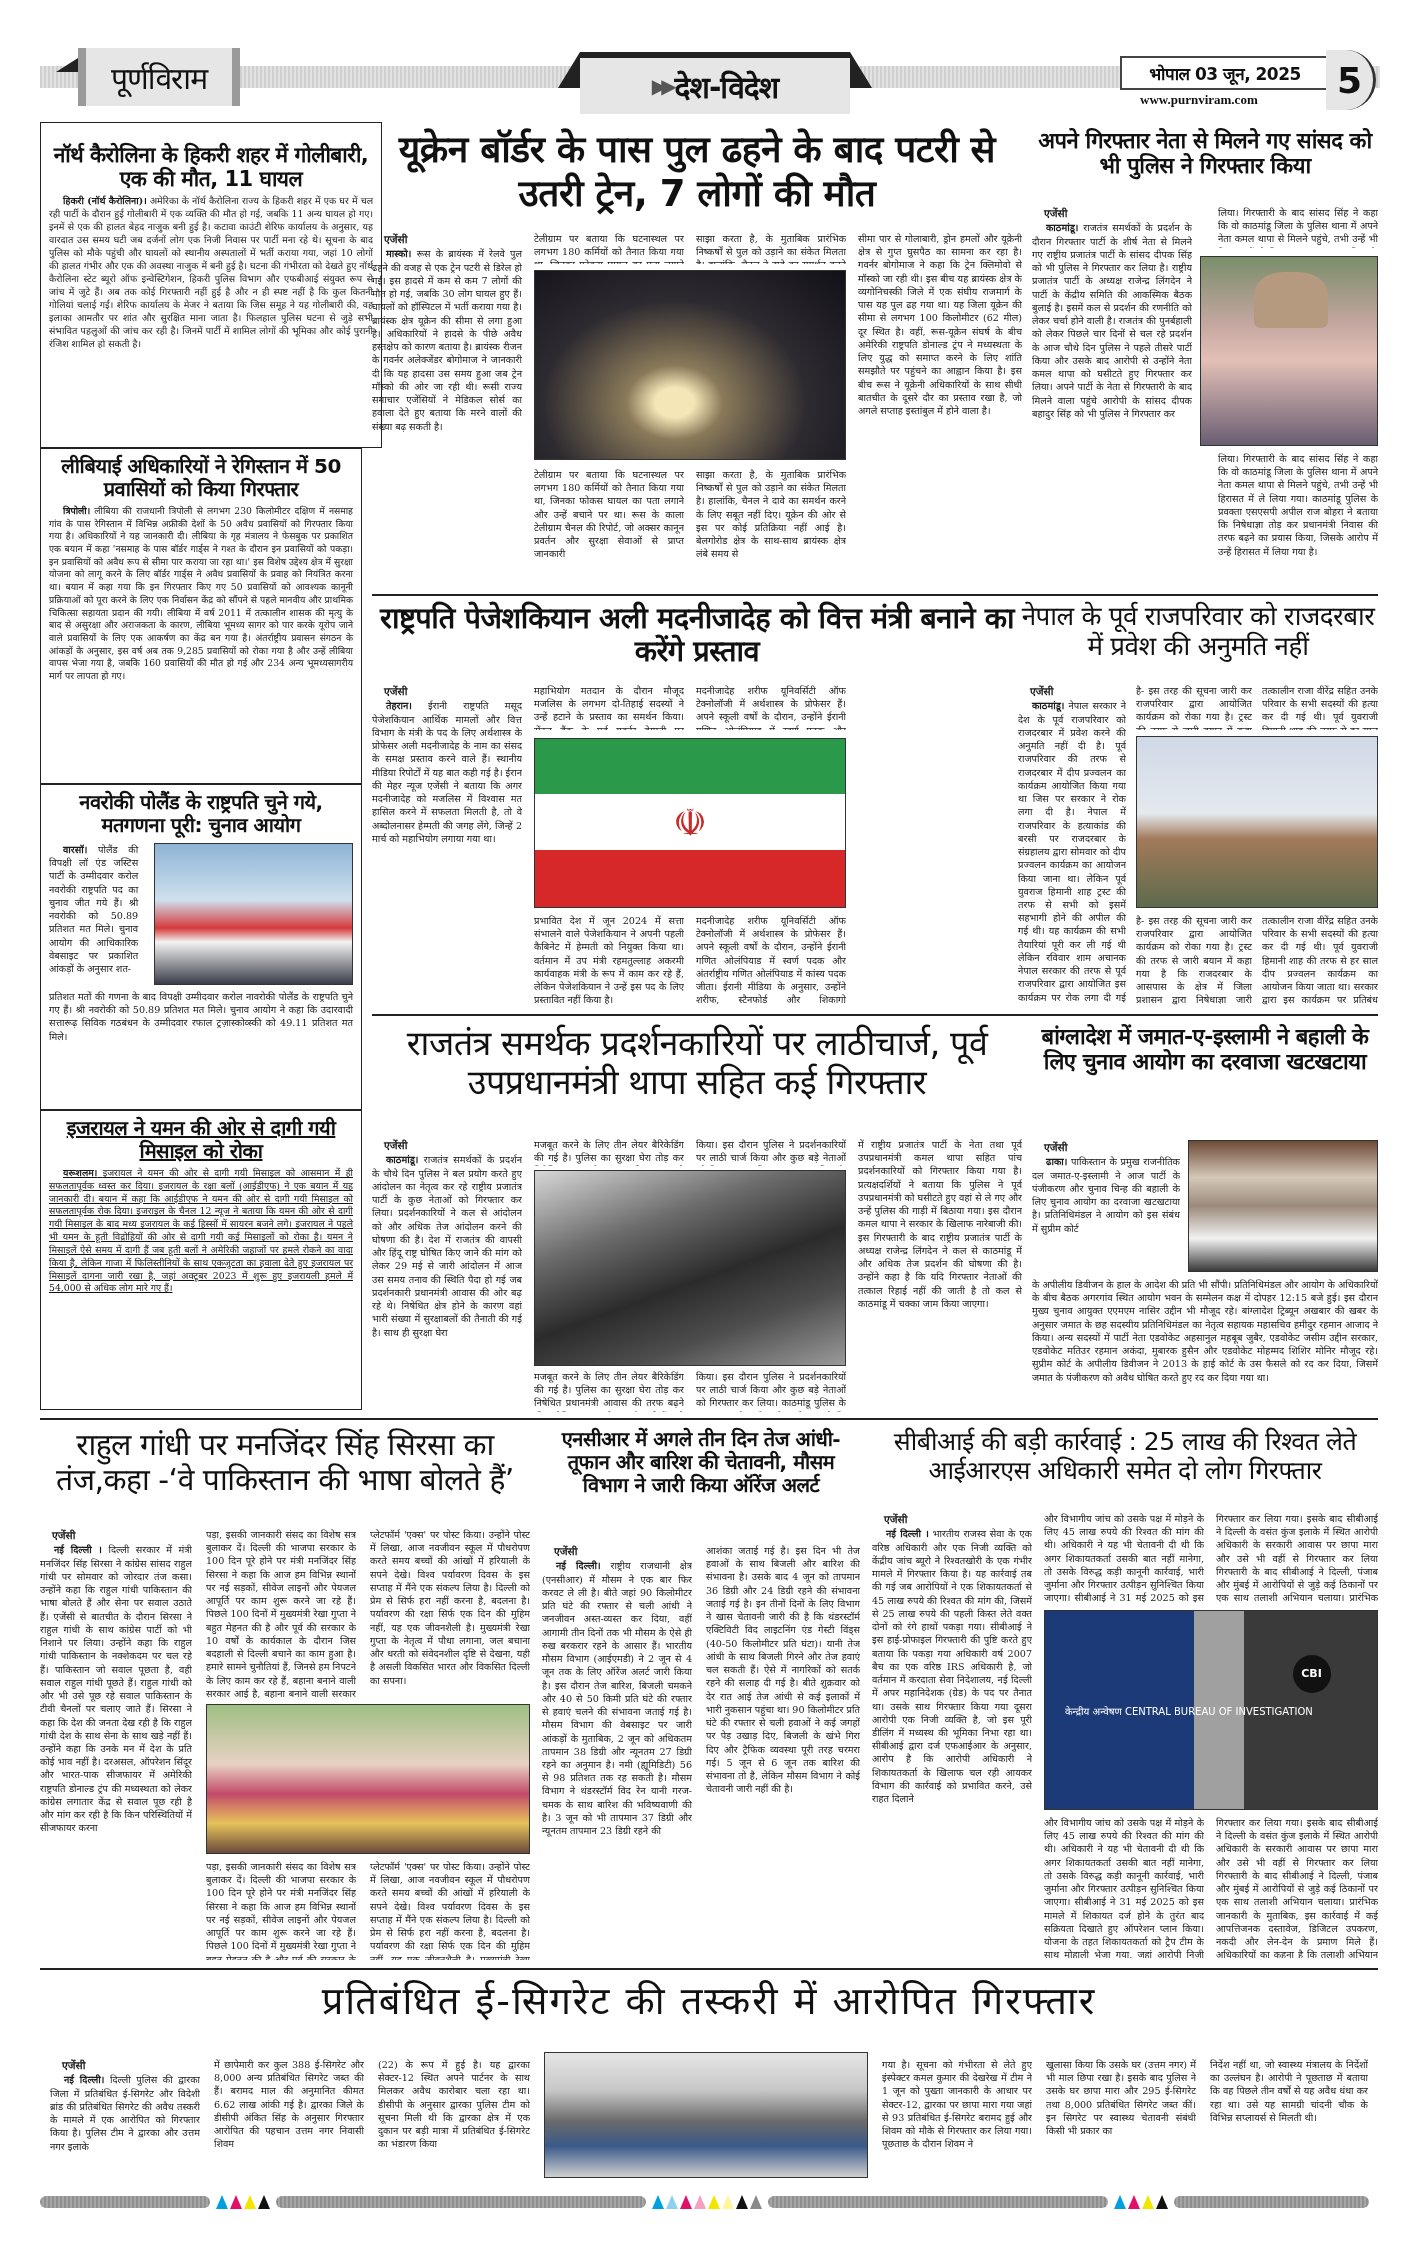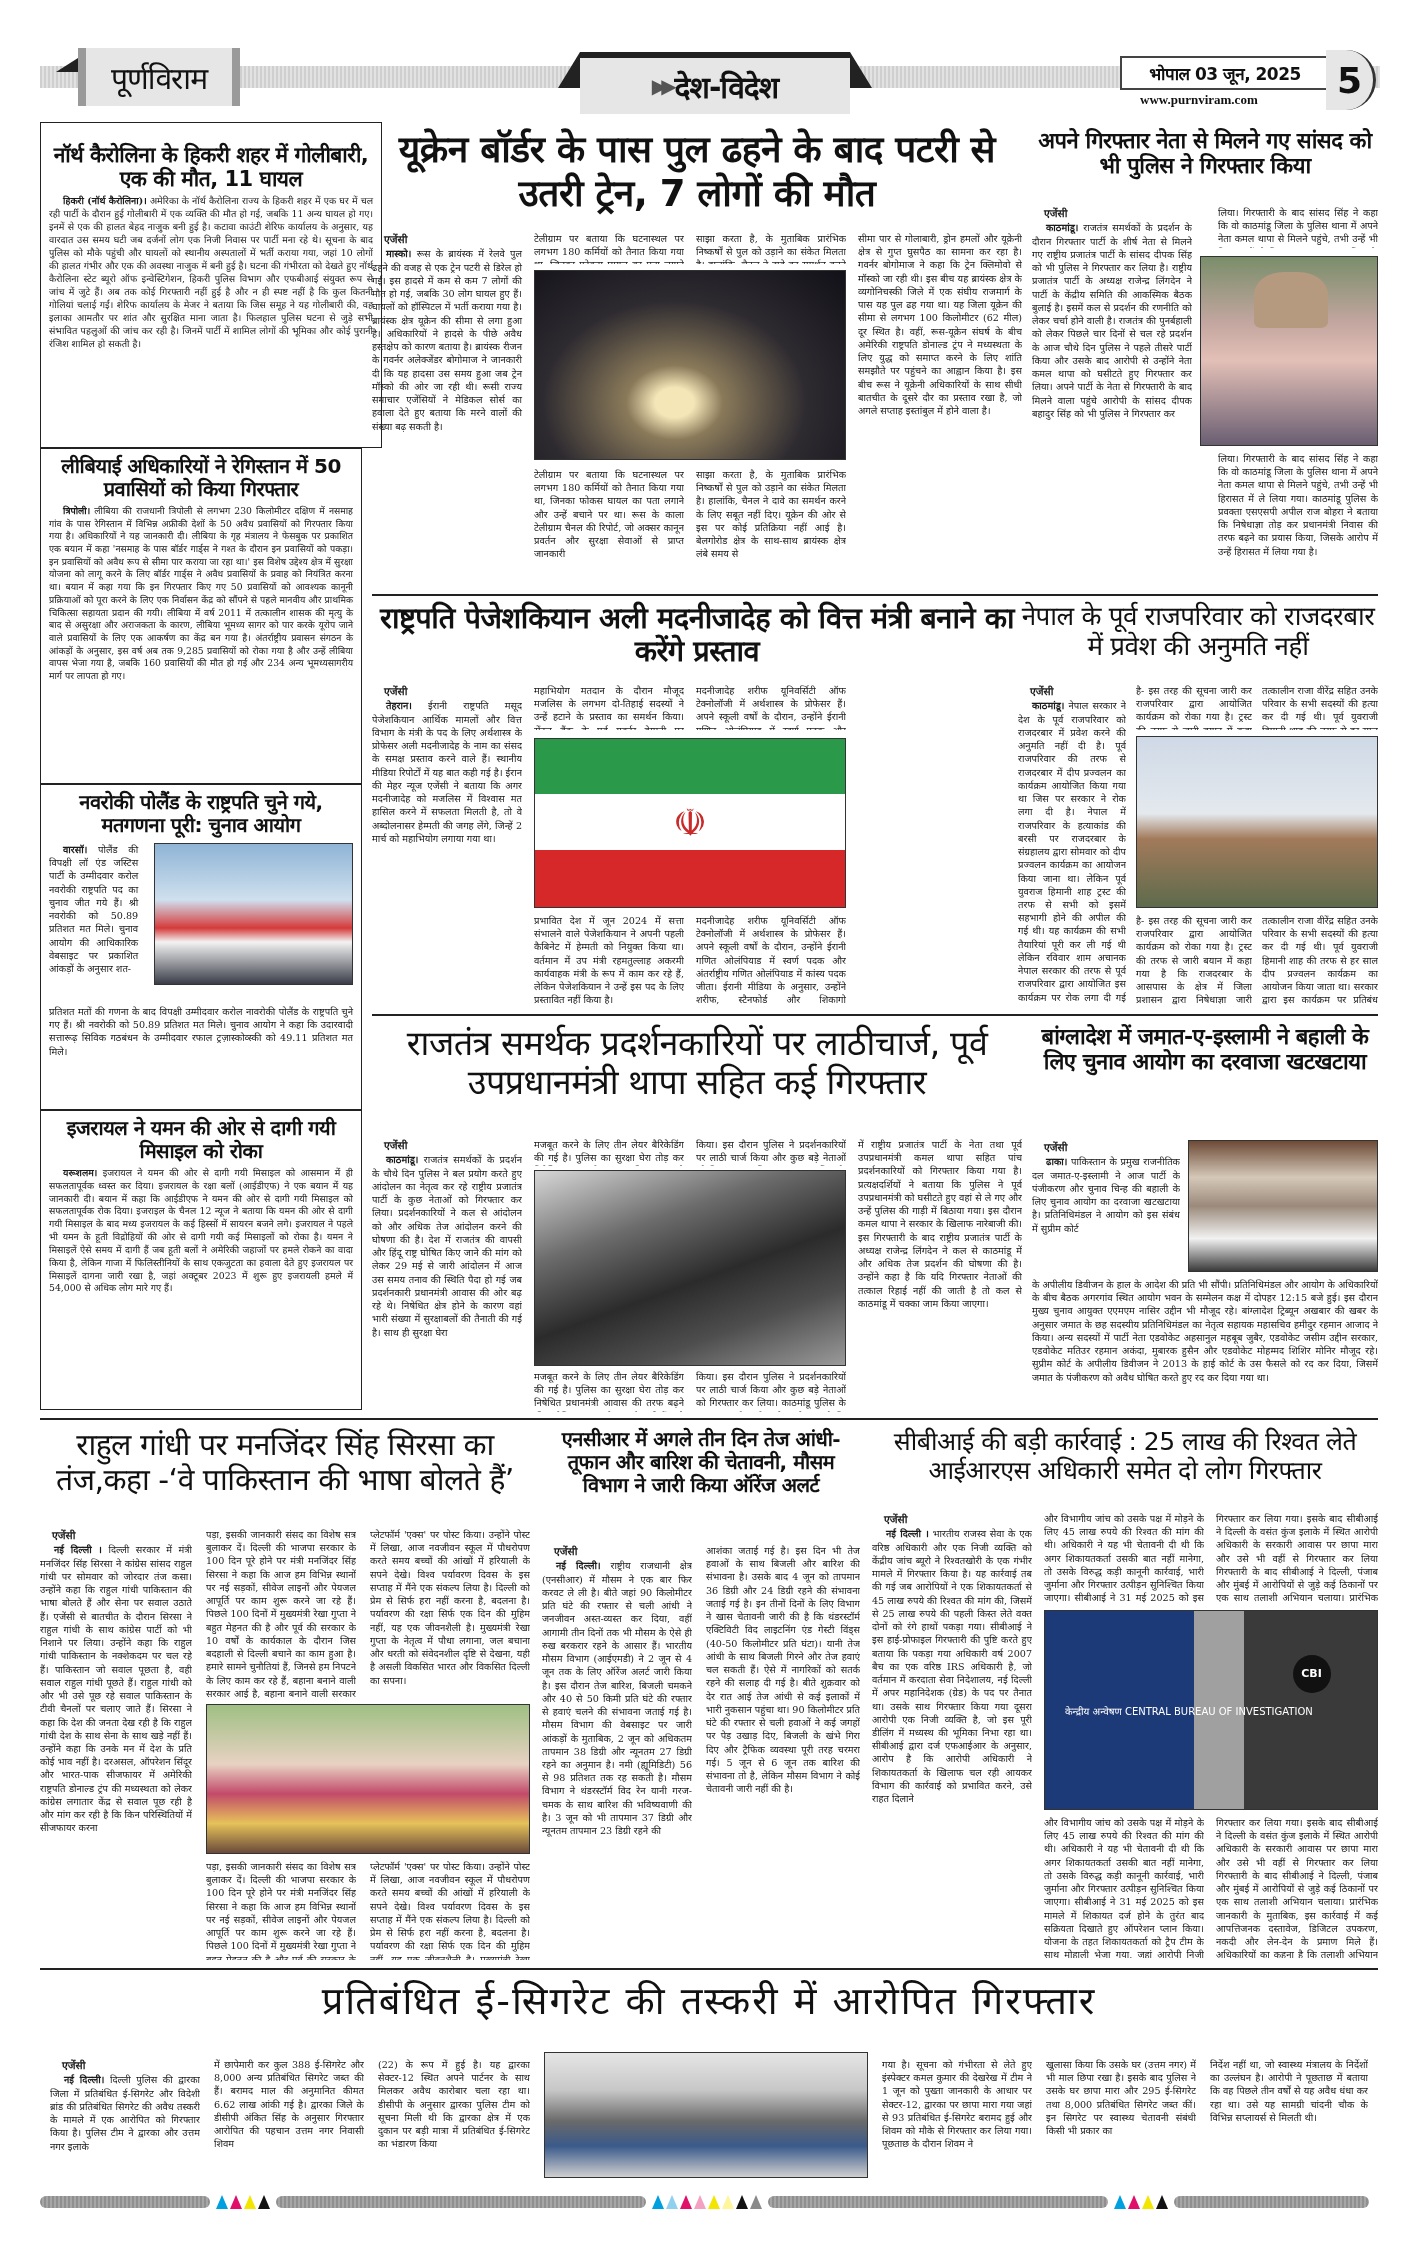--- a/index.html
+++ b/index.html
@@ -88,24 +88,24 @@
 </article>
 
 <article class="box" style="left:40px; top:784px; width:322px; height:326px; padding:6px 8px;">
   <h2 class="hl" style="font-size:20px; margin-bottom:6px;">नवरोकी पोलैंड के राष्ट्रपति चुने गये, मतगणना पूरी: चुनाव आयोग</h2>
   <div style="display:flex; gap:16px;">
     <div class="body" style="width:92px; font-size:9.6px;">
       <p><span class="place">वारसॉ।</span> <span>पोलैंड की विपक्षी लॉ एंड जस्टिस पार्टी के उम्मीदवार करोल नवरोकी राष्ट्रपति पद का चुनाव जीत गये हैं। श्री नवरोकी को 50.89 प्रतिशत मत मिले। चुनाव आयोग की आधिकारिक वेबसाइट पर प्रकाशित आंकड़ों के अनुसार शत-</span></p>
     </div>
     <div class="photo ph-poland" style="position:relative; width:205px; height:142px;"></div>
   </div>
-  <div class="body" style="margin-top:20px;">प्रतिशत मतों की गणना के बाद विपक्षी उम्मीदवार करोल नावरोकी पोलैंड के राष्ट्रपति चुने गए हैं। श्री नवरोकी को 50.89 प्रतिशत मत मिले। चुनाव आयोग ने कहा कि उदारवादी सत्तारूढ़ सिविक गठबंधन के उम्मीदवार रफाल ट्रज़ास्कोव्स्की को 49.11 प्रतिशत मत मिले।</div>
-</article>
-
-<article class="box" style="left:40px; top:1110px; width:322px; height:300px; padding:6px 8px;">
+  <div class="body" style="margin-top:5px;">प्रतिशत मतों की गणना के बाद विपक्षी उम्मीदवार करोल नावरोकी पोलैंड के राष्ट्रपति चुने गए हैं। श्री नवरोकी को 50.89 प्रतिशत मत मिले। चुनाव आयोग ने कहा कि उदारवादी सत्तारूढ़ सिविक गठबंधन के उम्मीदवार रफाल ट्रज़ास्कोव्स्की को 49.11 प्रतिशत मत मिले।</div>
+</article>
+
+<article class="box" style="left:40px; top:1110px; width:322px; height:300px; padding:6px 8px;text-decoration:underline;">
   <h2 class="hl" style="font-size:20px; margin-bottom:4px;">इजरायल ने यमन की ओर से दागी गयी मिसाइल को रोका</h2>
   <div class="body" style="font-size:9.3px;">
     <p><span class="place">यरूशलम।</span> <span>इजरायल ने यमन की ओर से दागी गयी मिसाइल को आसमान में ही सफलतापूर्वक ध्वस्त कर दिया। इजरायल के रक्षा बलों (आईडीएफ) ने एक बयान में यह जानकारी दी। बयान में कहा कि आईडीएफ ने यमन की ओर से दागी गयी मिसाइल को सफलतापूर्वक रोक दिया। इजराइल के चैनल 12 न्यूज ने बताया कि यमन की ओर से दागी गयी मिसाइल के बाद मध्य इजरायल के कई हिस्सों में सायरन बजने लगे। इजरायल ने पहले भी यमन के हूती विद्रोहियों की ओर से दागी गयी कई मिसाइलों को रोका है। यमन ने मिसाइलें ऐसे समय में दागी हैं जब हूती बलों ने अमेरिकी जहाजों पर हमले रोकने का वादा किया है, लेकिन गाजा में फिलिस्तीनियों के साथ एकजुटता का हवाला देते हुए इजरायल पर मिसाइलें दागना जारी रखा है, जहां अक्टूबर 2023 में शुरू हुए इजरायली हमले में 54,000 से अधिक लोग मारे गए हैं।</span></p>
   </div>
 </article>
 
 <article style="position:absolute; left:372px; top:122px; width:650px; height:470px;">
   <h1 class="hl" style="font-size:37px; line-height:1.2; margin:6px 0 10px;">यूक्रेन बॉर्डर के पास पुल ढहने के बाद पटरी से उतरी ट्रेन, 7 लोगों की मौत</h1>
   <div style="position:absolute; left:0; top:110px; width:150px;" class="body">
     <div class="agency">एजेंसी</div>

